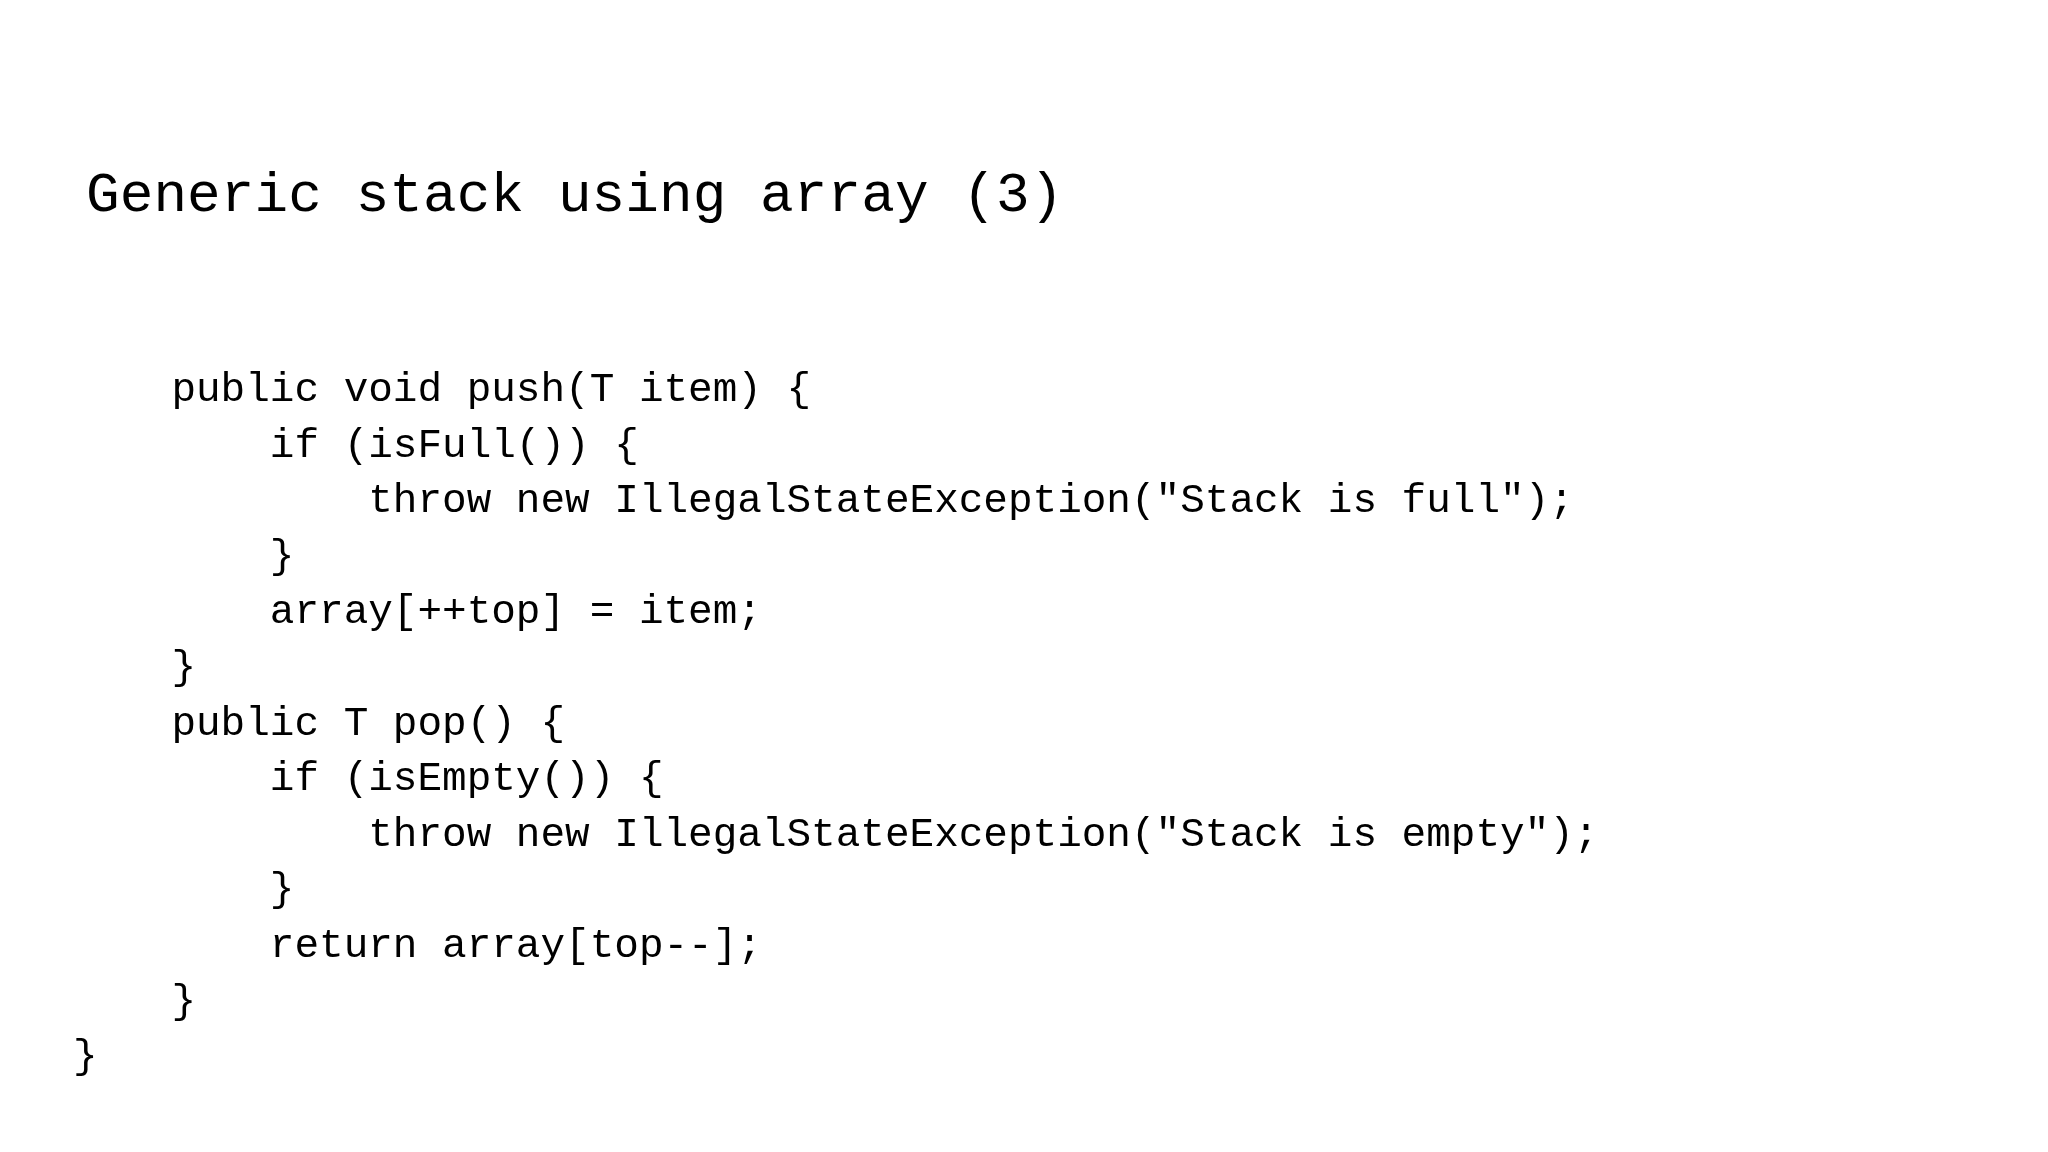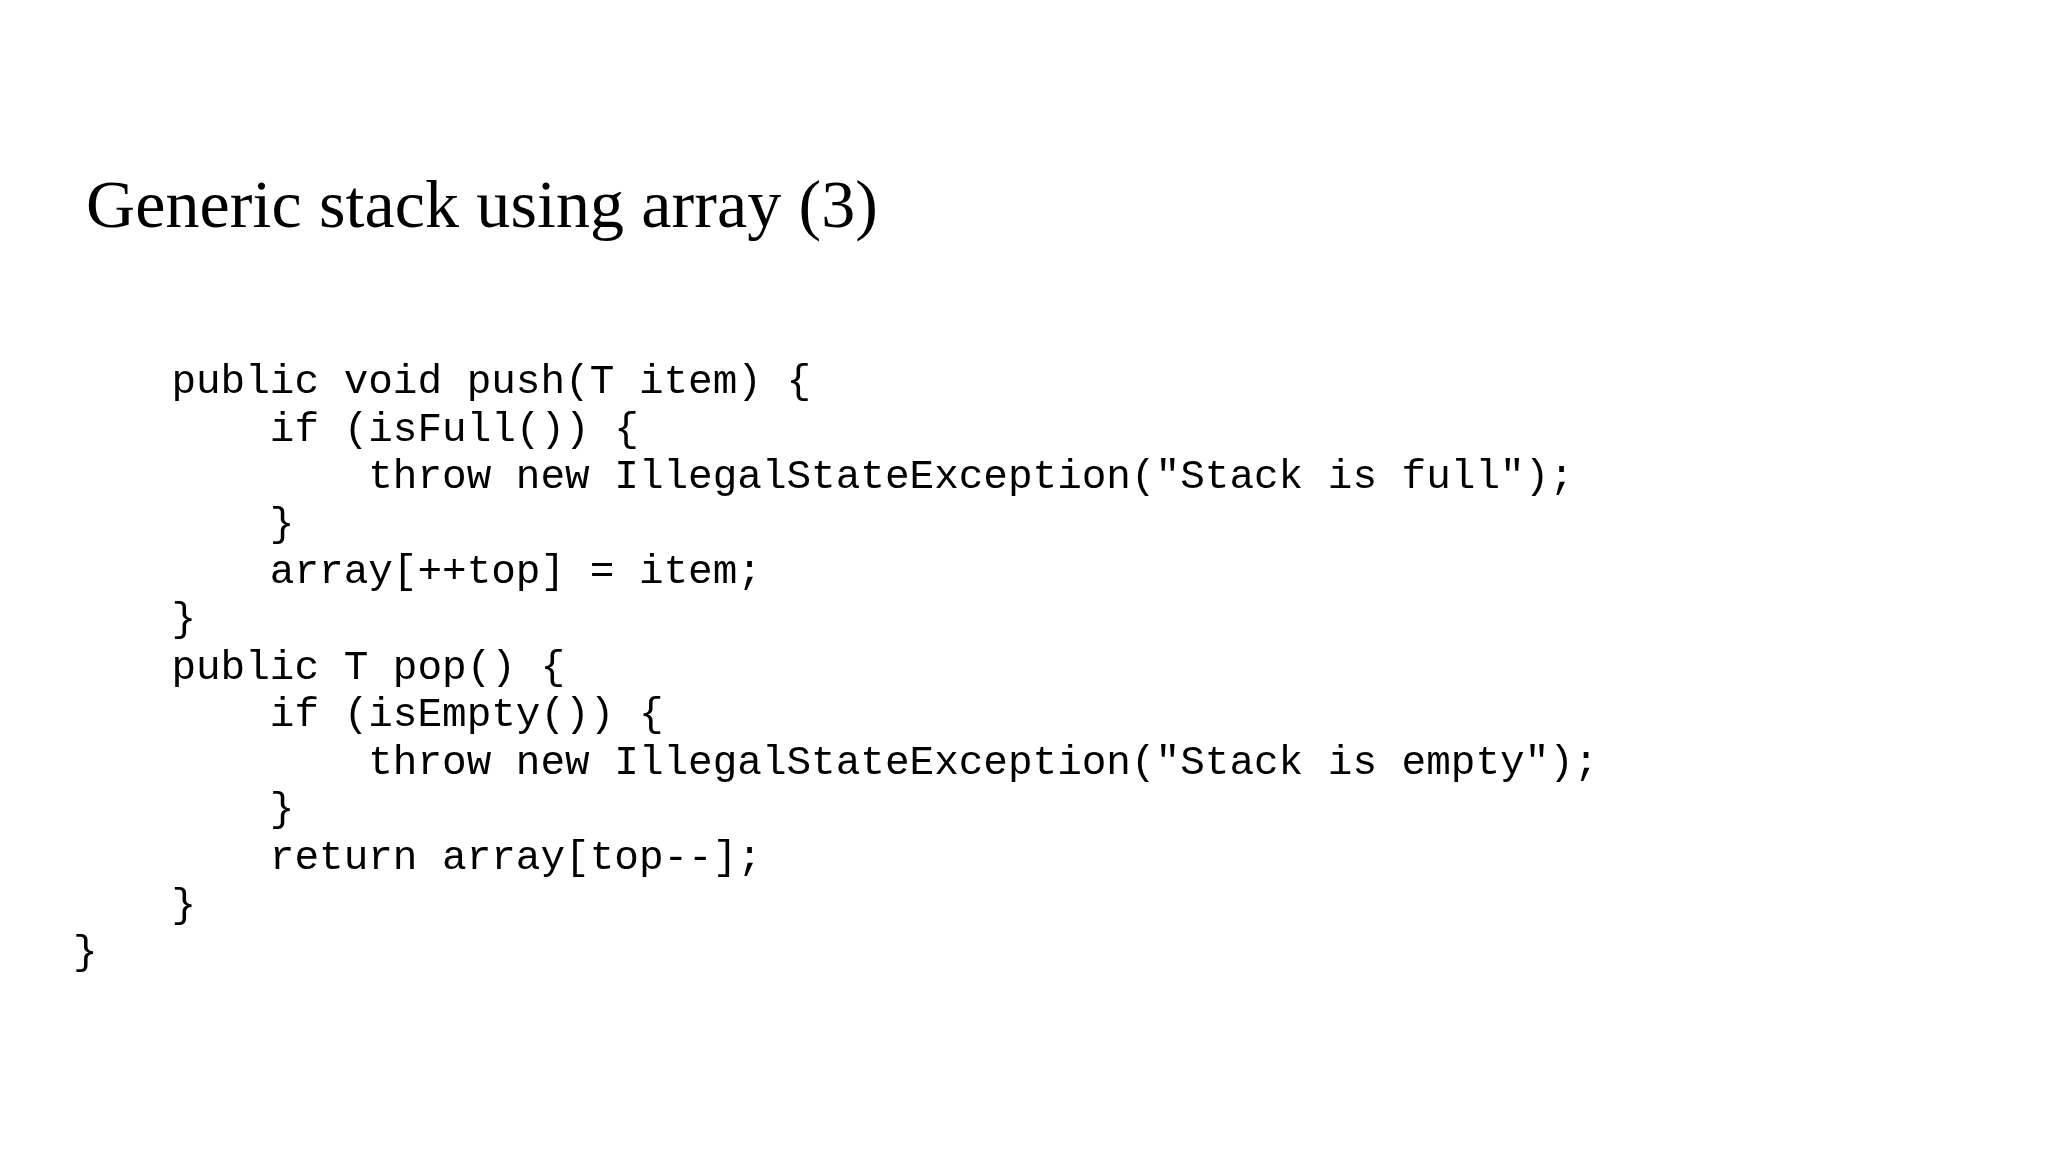--- a/index.html
+++ b/index.html
@@ -21,22 +21,22 @@
     width: 2048px;
     height: 1152px;
     background: #ffffff;
     box-sizing: border-box;
   }
 
   .slide-title {
     position: absolute;
     left: 86px;
     top: 122px;
-    font-family: Liberation Serif, serif;
-    font-size: 68px;
+    font-family: Liberation Mono, monospace;
+    font-size: 56px;
     font-weight: 400;
     line-height: 72px;
     letter-spacing: 0.1px;
     color: #000000;
     white-space: nowrap;
   }
 
   .code-block {
     position: absolute;
     left: 73px;
@@ -46,20 +46,21 @@
     line-height: 47.6px;
     color: #000000;
     white-space: pre;
     tab-size: 4;
   }
 
   .code-line {
     white-space: pre;
     display: block;
     height: 47.6px;
+    margin-top: 8px;
   }
 </style>
 </head>
 <body>
 
 <div class="slide">
 
   <h1 class="slide-title">Generic stack using array (3)</h1>
 
   <pre class="code-block" id="code-block"><span class="code-line">    public void push(T item) {</span><span class="code-line">        if (isFull()) {</span><span class="code-line">            throw new IllegalStateException("Stack is full");</span><span class="code-line">        }</span><span class="code-line">        array[++top] = item;</span><span class="code-line">    }</span><span class="code-line">    public T pop() {</span><span class="code-line">        if (isEmpty()) {</span><span class="code-line">            throw new IllegalStateException("Stack is empty");</span><span class="code-line">        }</span><span class="code-line">        return array[top--];</span><span class="code-line">    }</span><span class="code-line">}</span></pre>

